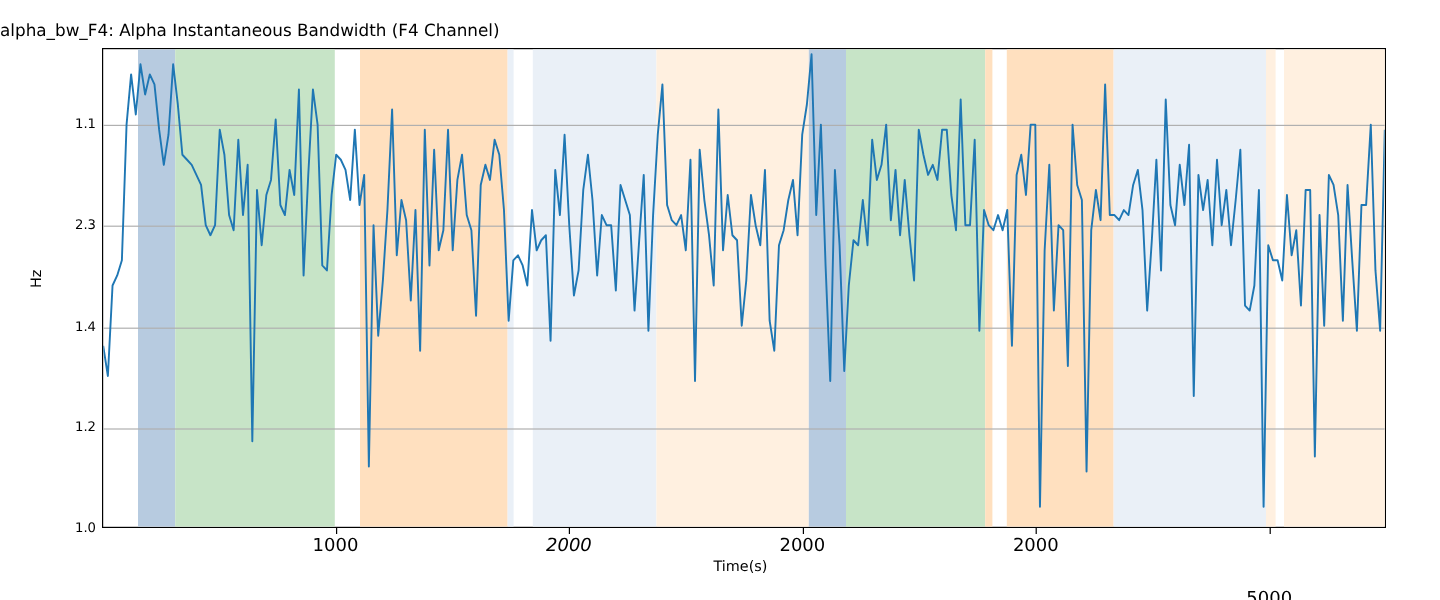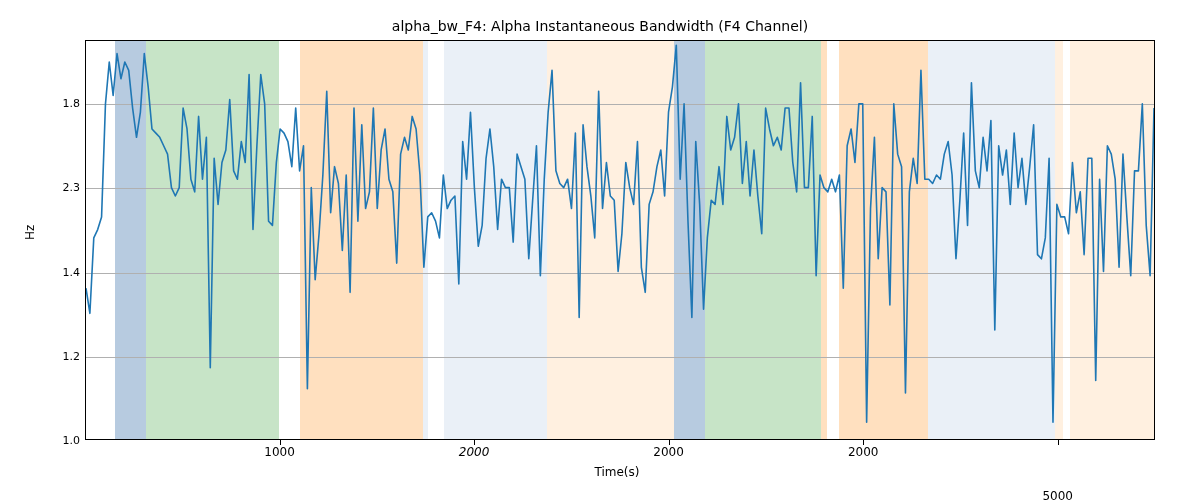--- a/index.html
+++ b/index.html
@@ -15,21 +15,20 @@
   .figure {
     position: relative;
     width: 1200px;
     height: 500px;
   }
   .title {
     position: absolute;
     top: 18px;
     left: 0;
     width: 1200px;
-    text-align: center;
     font-size: 14px;
   }
   .axes {
     position: absolute;
     left: 85px;
     top: 40px;
     width: 1070px;
     height: 400px;
     border: 1px solid #000;
     box-sizing: border-box;
@@ -51,21 +50,21 @@
     position: absolute;
     right: 1120px; 
     width: 40px;
     text-align: right;
     font-size: 11px;
     transform: translateY(-50%);
   }
   .xtick-label {
     position: absolute;
     top: 445px;
-    font-size: 12px;
+    font-size: 15px;
     transform: translateX(-50%);
   }
   .xtick-mark {
     position: absolute;
     top: 440px;
     width: 1px;
     height: 5px;
     background: #000;
   }
   .ylabel {
@@ -131,21 +130,21 @@
       <path id="series-path" d="M0.0 248.4 L3.9 273.7 L7.8 197.9 L11.7 189.5 L15.6 176.8 L19.5 63.2 L23.3 21.1 L27.2 54.7 L31.1 12.6 L35.0 37.9 L38.9 21.1 L42.8 29.5 L46.7 67.4 L50.6 96.8 L54.5 71.6 L58.4 12.6 L62.3 46.3 L66.1 88.4 L70.0 92.6 L73.9 96.8 L77.8 105.3 L81.7 113.7 L85.6 147.4 L89.5 155.8 L93.4 147.4 L97.3 67.4 L101.2 88.4 L105.1 138.9 L108.9 151.6 L112.8 75.8 L116.7 138.9 L120.6 96.8 L124.5 328.4 L128.4 117.9 L132.3 164.2 L136.2 122.1 L140.1 109.5 L144.0 58.9 L147.9 130.5 L151.7 138.9 L155.6 101.1 L159.5 122.1 L163.4 33.7 L167.3 189.5 L171.2 105.3 L175.1 33.7 L179.0 63.2 L182.9 181.1 L186.8 185.3 L190.7 122.1 L194.5 88.4 L198.4 92.6 L202.3 101.1 L206.2 126.3 L210.1 67.4 L214.0 130.5 L217.9 105.3 L221.8 349.5 L225.7 147.4 L229.6 240.0 L233.5 193.7 L237.3 134.7 L241.2 50.5 L245.1 172.6 L249.0 126.3 L252.9 143.2 L256.8 210.5 L260.7 134.7 L264.6 252.6 L268.5 67.4 L272.4 181.1 L276.3 84.2 L280.1 168.4 L284.0 151.6 L287.9 67.4 L291.8 168.4 L295.7 109.5 L299.6 88.4 L303.5 138.9 L307.4 151.6 L311.3 223.2 L315.2 113.7 L319.1 96.8 L322.9 109.5 L326.8 75.8 L330.7 88.4 L334.6 134.7 L338.5 227.4 L342.4 176.8 L346.3 172.6 L350.2 181.1 L354.1 197.9 L358.0 134.7 L361.9 168.4 L365.7 160.0 L369.6 155.8 L373.5 244.2 L377.4 101.1 L381.3 138.9 L385.2 71.6 L389.1 147.4 L393.0 206.3 L396.9 185.3 L400.8 117.9 L404.7 88.4 L408.5 126.3 L412.4 189.5 L416.3 138.9 L420.2 147.4 L424.1 147.4 L428.0 202.1 L431.9 113.7 L435.8 126.3 L439.7 138.9 L443.6 218.9 L447.5 160.0 L451.3 105.3 L455.2 235.8 L459.1 138.9 L463.0 71.6 L466.9 29.5 L470.8 130.5 L474.7 143.2 L478.6 147.4 L482.5 138.9 L486.4 168.4 L490.3 92.6 L494.1 277.9 L498.0 84.2 L501.9 126.3 L505.8 155.8 L509.7 197.9 L513.6 50.5 L517.5 168.4 L521.4 122.1 L525.3 155.8 L529.2 160.0 L533.1 231.6 L536.9 193.7 L540.8 122.1 L544.7 147.4 L548.6 164.2 L552.5 101.1 L556.4 227.4 L560.3 252.6 L564.2 164.2 L568.1 151.6 L572.0 126.3 L575.9 109.5 L579.7 155.8 L583.6 71.6 L587.5 46.3 L591.4 4.2 L595.3 138.9 L599.2 63.2 L603.1 181.1 L607.0 277.9 L610.9 101.1 L614.8 164.2 L618.7 269.5 L622.5 197.9 L626.4 160.0 L630.3 164.2 L634.2 126.3 L638.1 164.2 L642.0 75.8 L645.9 109.5 L649.8 96.8 L653.7 63.2 L657.6 143.2 L661.5 101.1 L665.3 155.8 L669.2 109.5 L673.1 155.8 L677.0 193.7 L680.9 67.4 L684.8 88.4 L688.7 105.3 L692.6 96.8 L696.5 109.5 L700.4 67.4 L704.3 67.4 L708.1 122.1 L712.0 151.6 L715.9 42.1 L719.8 147.4 L723.7 147.4 L727.6 75.8 L731.5 235.8 L735.4 134.7 L739.3 147.4 L743.2 151.6 L747.1 138.9 L750.9 151.6 L754.8 134.7 L758.7 248.4 L762.6 105.3 L766.5 88.4 L770.4 122.1 L774.3 63.2 L778.2 63.2 L782.1 383.2 L786.0 168.4 L789.9 96.8 L793.7 218.9 L797.6 147.4 L801.5 151.6 L805.4 265.3 L809.3 63.2 L813.2 113.7 L817.1 126.3 L821.0 353.7 L824.9 151.6 L828.8 117.9 L832.7 143.2 L836.5 29.5 L840.4 138.9 L844.3 138.9 L848.2 143.2 L852.1 134.7 L856.0 138.9 L859.9 113.7 L863.8 101.1 L867.7 134.7 L871.6 218.9 L875.5 160.0 L879.3 92.6 L883.2 185.3 L887.1 42.1 L891.0 130.5 L894.9 147.4 L898.8 96.8 L902.7 130.5 L906.6 80.0 L910.5 290.5 L914.4 105.3 L918.3 134.7 L922.1 109.5 L926.0 164.2 L929.9 92.6 L933.8 147.4 L937.7 117.9 L941.6 164.2 L945.5 126.3 L949.4 84.2 L953.3 214.7 L957.2 218.9 L961.1 197.9 L964.9 117.9 L968.8 383.2 L972.7 164.2 L976.6 176.8 L980.5 176.8 L984.4 193.7 L988.3 122.1 L992.2 172.6 L996.1 151.6 L1000.0 214.7 L1003.9 117.9 L1007.7 117.9 L1011.6 341.1 L1015.5 138.9 L1019.4 231.6 L1023.3 105.3 L1027.2 113.7 L1031.1 138.9 L1035.0 227.4 L1038.9 113.7 L1042.8 176.8 L1046.7 235.8 L1050.5 130.5 L1054.4 130.5 L1058.3 63.2 L1062.2 185.3 L1066.1 235.8 L1070.0 67.4 "></path>
     </svg>
   </div>
 
   <div class="xlabel">Time(s)</div>
 
 <div class="ytick-label" style="top: 440px;">1.0</div>
     <div class="ytick-label" style="top: 355.789px;">1.2</div>
     <div class="ytick-label" style="top: 271.579px;">1.4</div>
     <div class="ytick-label" style="top: 187.368px;">2.3</div>
-    <div class="ytick-label" style="top: 103.158px;">1.8</div>
+    <div class="ytick-label" style="top: 103.158px;">1.1</div>
     <div class="xtick-mark" style="left: 279.545px;"></div>
     <div class="xtick-label" style="left: 279.545px;">1000</div>
     <div class="xtick-mark" style="left: 474.091px;"></div>
     <div class="xtick-label" style="left: 474.091px; font-style: italic;">2000</div>
     <div class="xtick-mark" style="left: 668.636px;"></div>
     <div class="xtick-label" style="left: 668.636px;">2000</div>
     <div class="xtick-mark" style="left: 863.182px;"></div>
     <div class="xtick-label" style="left: 863.182px;">2000</div>
     <div class="xtick-mark" style="left: 1057.73px;"></div>
     <div class="xtick-label" style="left: 1057.73px; margin-top: 44px;">5000</div>

